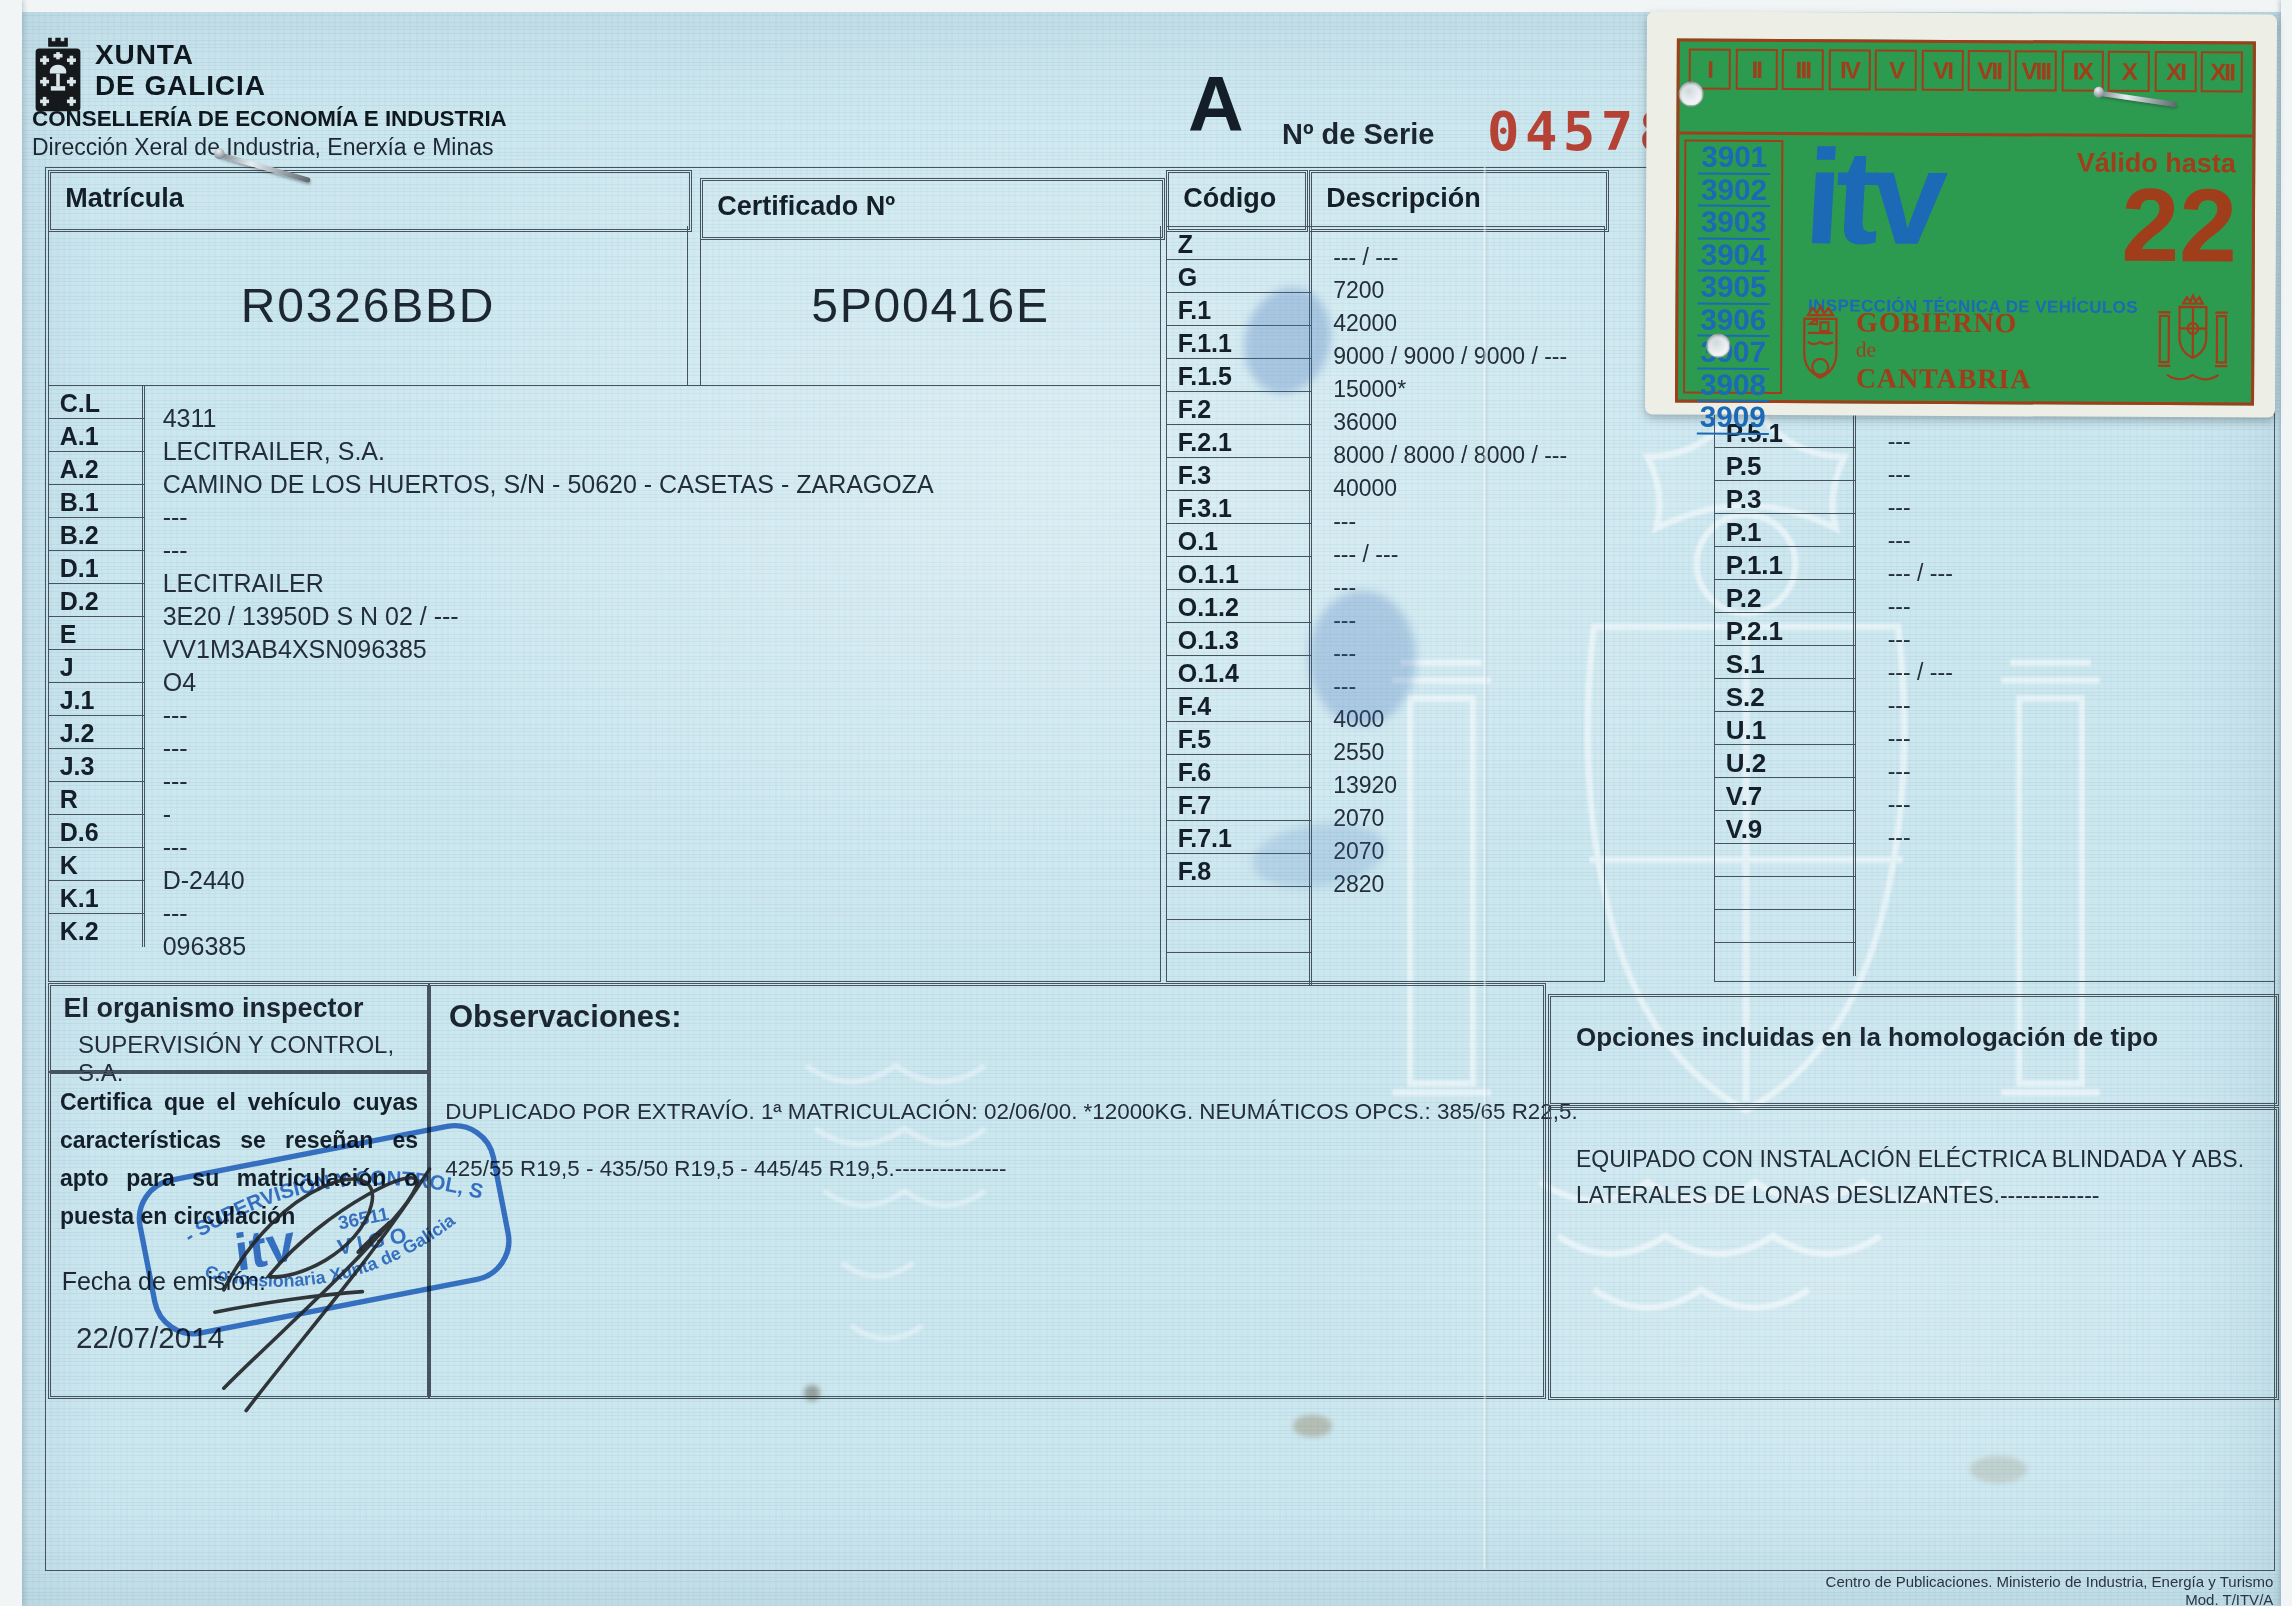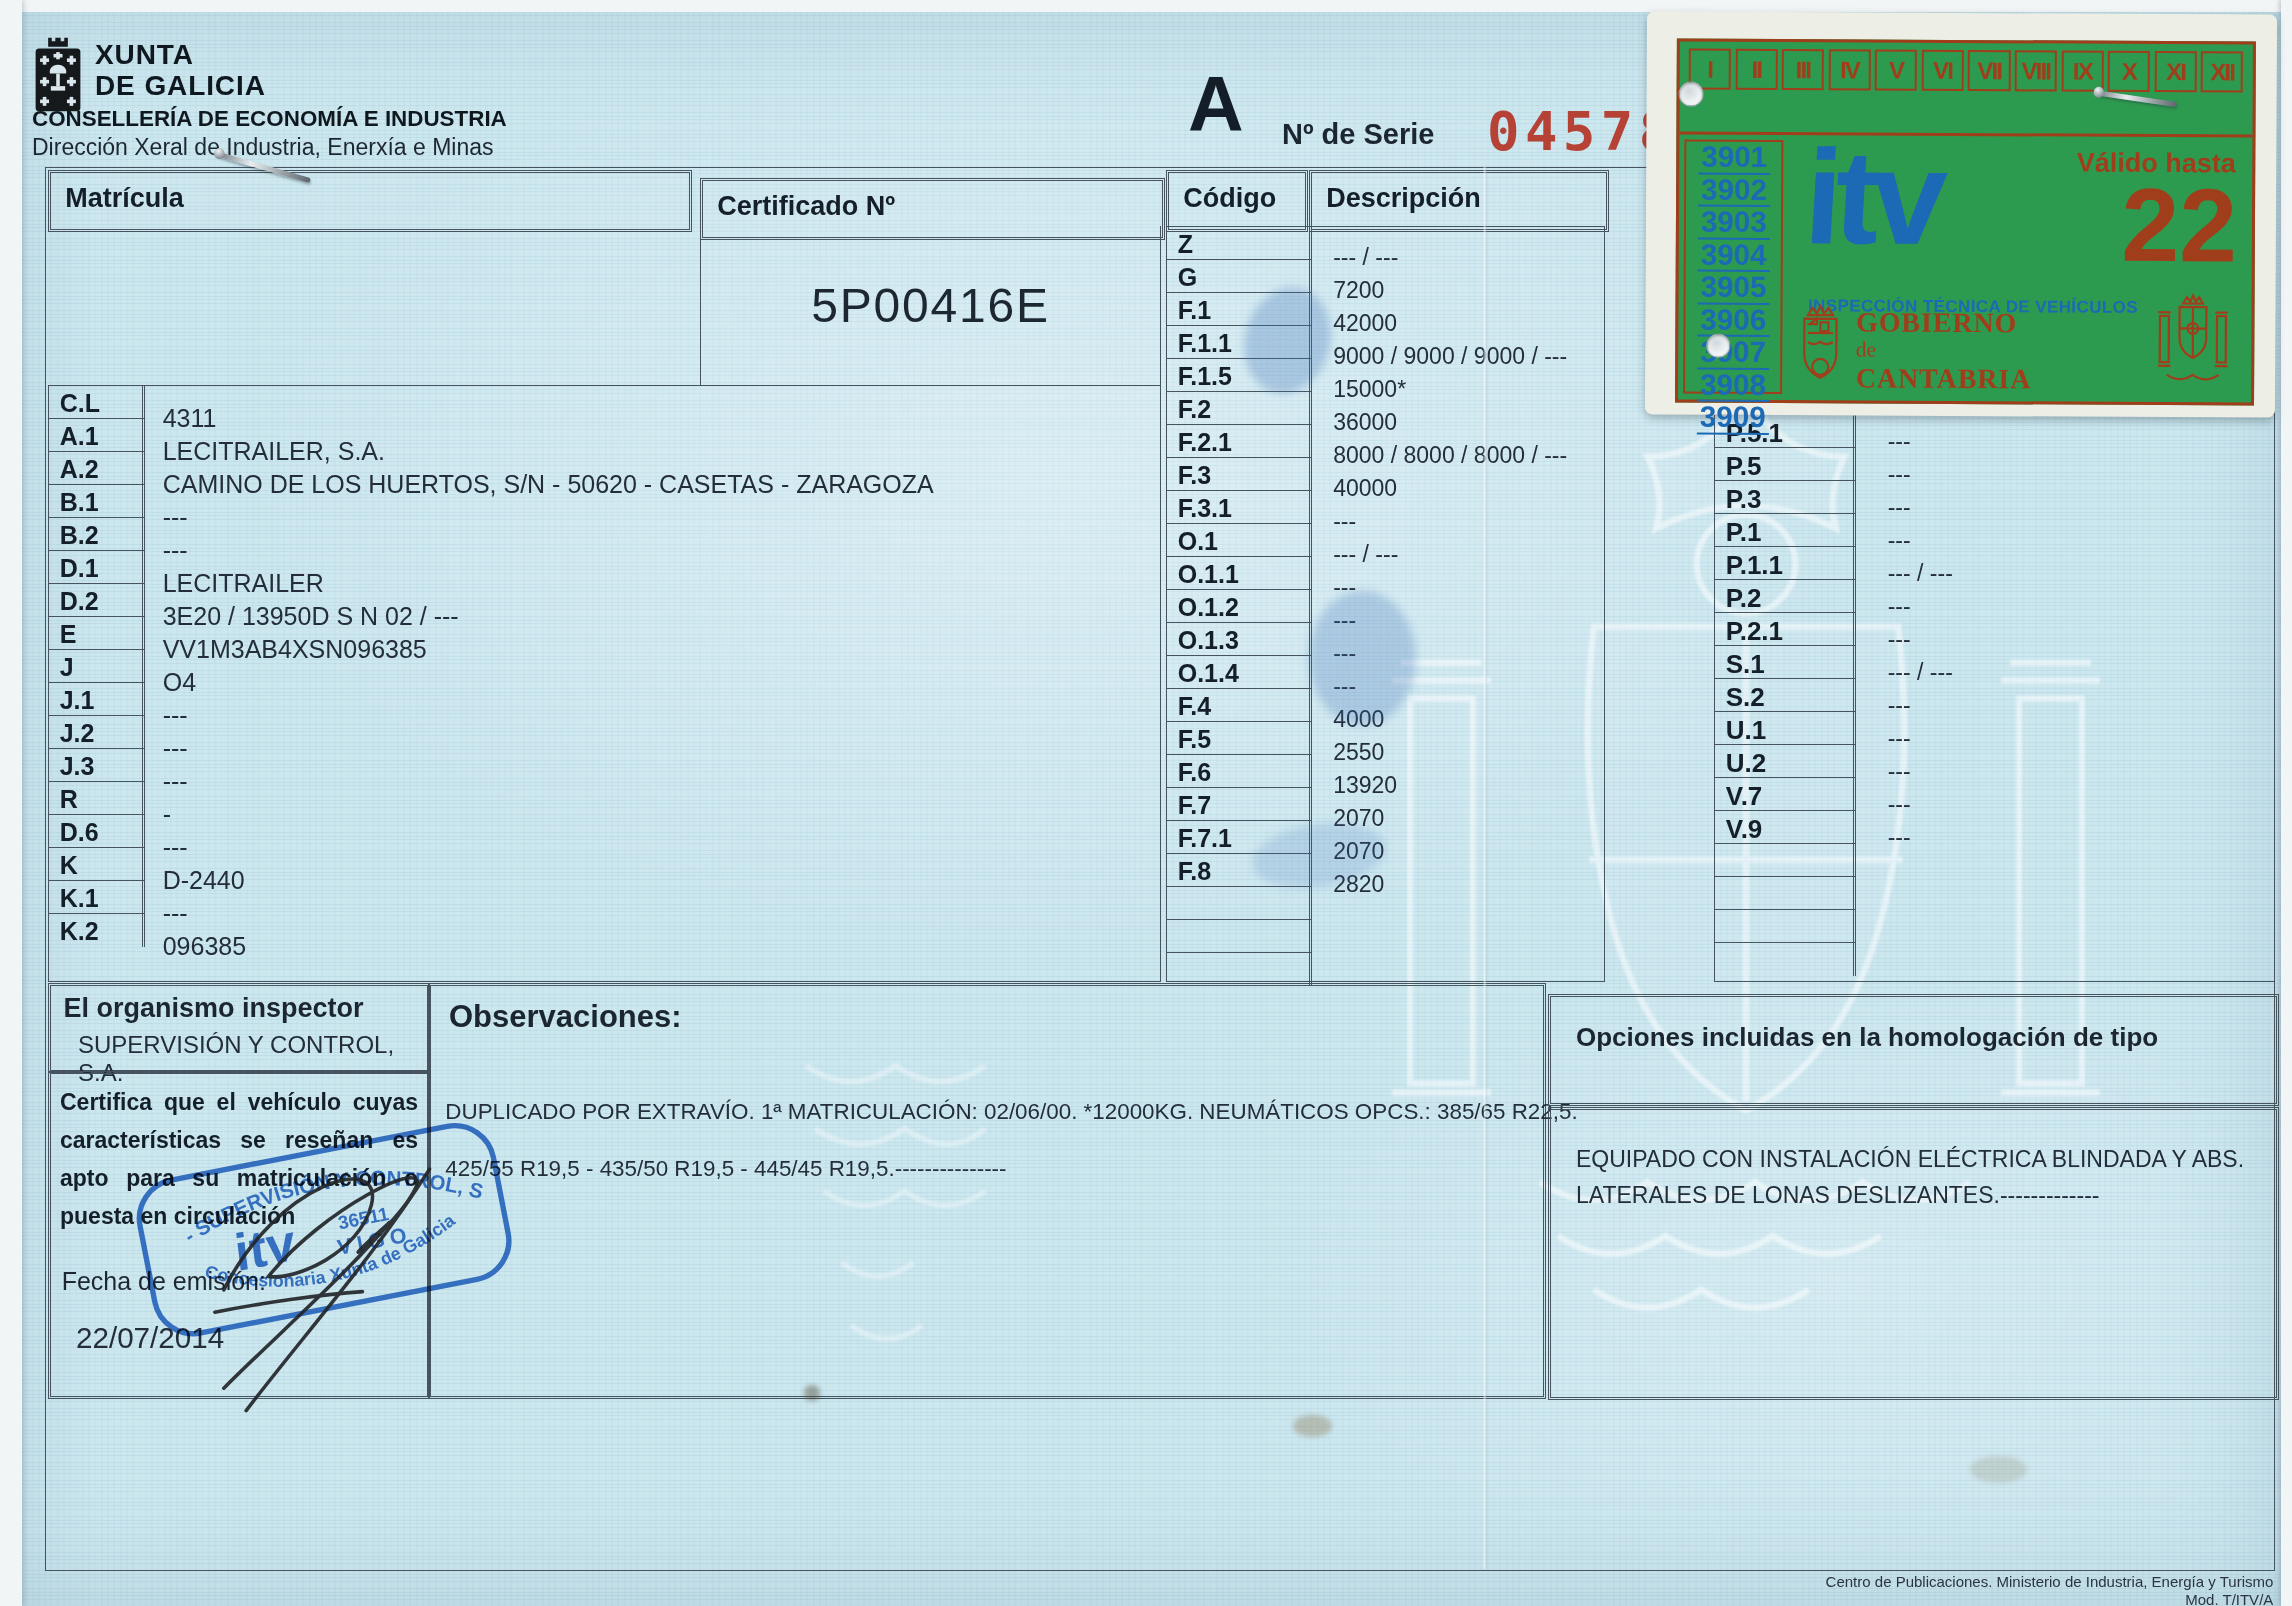--- a/index.html
+++ b/index.html
@@ -201,20 +201,23 @@
   <div class="org-line">CONSELLERÍA DE ECONOMÍA E INDUSTRIA</div>
   <div class="dept-line">Dirección Xeral de Industria, Enerxía e Minas</div>
   <div class="doc-letter">A</div>
   <div class="serial-label">Nº de Serie</div>
   <div class="serial-value">045786</div>
 
   <div class="outer-border"></div>
 
   <div class="band" style="left:48px;top:170px;width:638px;height:56px;">
     <div class="blabel">Matrícula</div>
+  </div>
+  <div class="vbox" style="left:48px;top:226px;width:638px;height:159px;">
+    <div class="bigval">R0326BBD</div>
   </div>
   <div class="band" style="left:700px;top:178px;width:459px;height:56px;">
     <div class="blabel">Certificado Nº</div>
   </div>
   <div class="vbox" style="left:700px;top:226px;width:459px;height:159px;">
     <div class="bigval">5P00416E</div>
   </div>
   <div class="band" style="left:1166px;top:170px;width:136px;height:56px;">
     <div class="blabel">Código</div>
   </div>

